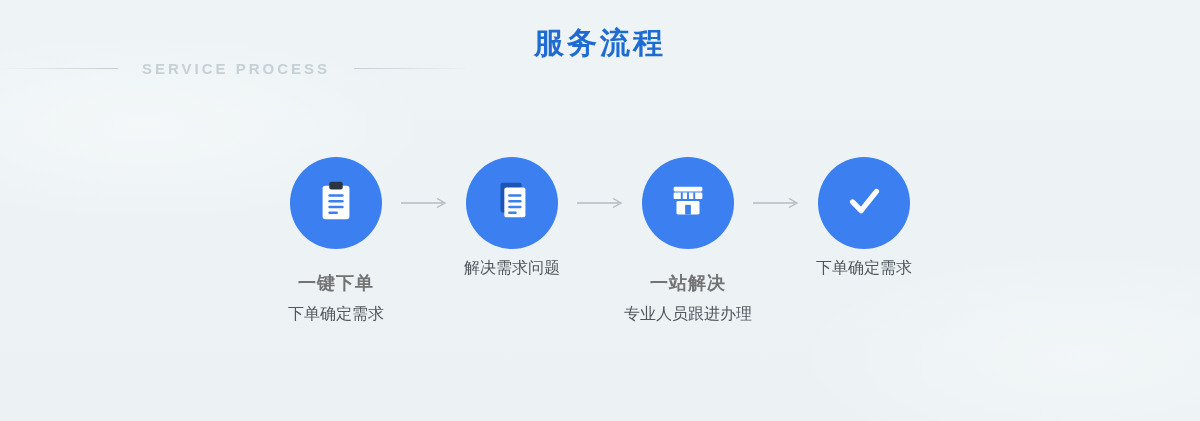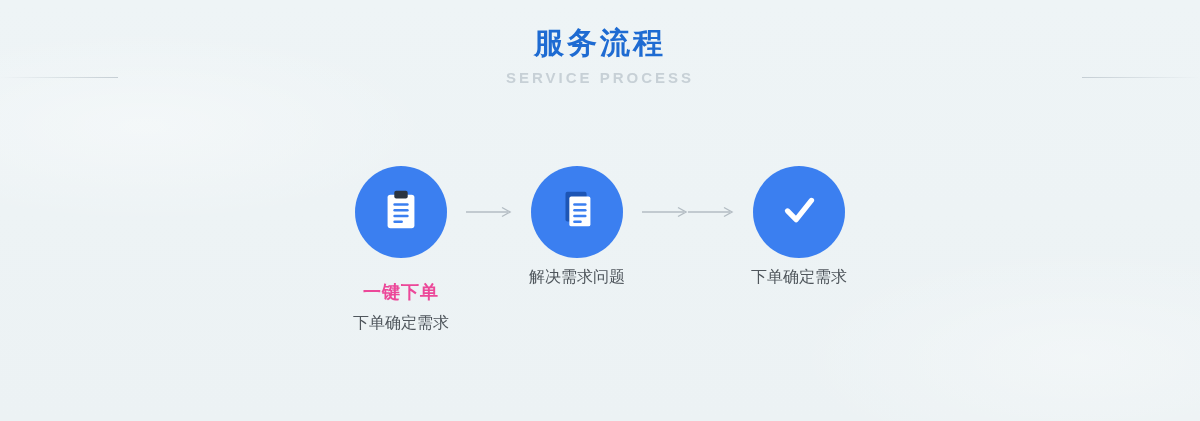--- a/index.html
+++ b/index.html
@@ -25,25 +25,24 @@
     text-align: center;
   }
   .title {
     font-size: 30px;
     font-weight: bold;
     color: #1e6bd2;
     letter-spacing: 3px;
     line-height: 34px;
   }
   .subtitle-row {
-    margin-top: 9px;
     display: flex;
     align-items: center;
-    justify-content: space-between;
-    gap: 32px;
+    justify-content: flex-start;
+    gap: 24px;
   }
   .subtitle-line {
     width: 118px;
     height: 1px;
   }
   .subtitle-line.left {
     background: linear-gradient(90deg, rgba(197,206,212,0) 0%, #c5ced4 100%);
   }
   .subtitle-line.right {
     background: linear-gradient(90deg, #c5ced4 0%, rgba(197,206,212,0) 100%);
@@ -71,21 +70,21 @@
     border-radius: 50%;
     background: #3b7ff0;
     display: flex;
     align-items: center;
     justify-content: center;
   }
   .step-label {
     margin-top: 22px;
     font-size: 18px;
     font-weight: bold;
-    color: #ec4899;
+    color: #737373;
     letter-spacing: 1px;
     white-space: nowrap;
   }
   .step-desc {
     margin-top: 9px;
     font-size: 16px;
     color: #4f565c;
     white-space: nowrap;
   }
   .arrow {
@@ -152,20 +151,37 @@
       <div class="step-desc">解决需求问题</div>
     </div>
 
     <div class="arrow">
       <svg width="46" height="12" viewBox="0 0 46 12">
         <line x1="0" y1="6" x2="42" y2="6" stroke="#b3bcc3" stroke-width="1.4"></line>
         <polyline points="36,1.5 44,6 36,10.5" fill="none" stroke="#b3bcc3" stroke-width="1.4"></polyline>
       </svg>
     </div>
 
+    <div class="step">
+      <div class="circle">
+        <span>
+          <svg width="46" height="46" viewBox="0 0 48 48">
+            <rect x="9" y="9" width="30" height="5" rx="1.5" fill="#ffffff"></rect>
+            <rect x="9" y="15" width="30" height="7" rx="1.5" fill="#ffffff"></rect>
+            <rect x="16.5" y="15" width="2" height="7" fill="#3b7ff0"></rect>
+            <rect x="23" y="15" width="2" height="7" fill="#3b7ff0"></rect>
+            <rect x="29.5" y="15" width="2" height="7" fill="#3b7ff0"></rect>
+            <rect x="12" y="24" width="24" height="14" rx="1.5" fill="#ffffff"></rect>
+            <rect x="21" y="28" width="6" height="10" fill="#3b7ff0"></rect>
+          </svg>
+        </span>
+      </div>
+      <div class="step-label">一站解决</div>
+      <div class="step-desc">专业人员跟进办理</div>
+    </div>
 
     <div class="arrow">
       <svg width="46" height="12" viewBox="0 0 46 12">
         <line x1="0" y1="6" x2="42" y2="6" stroke="#b3bcc3" stroke-width="1.4"></line>
         <polyline points="36,1.5 44,6 36,10.5" fill="none" stroke="#b3bcc3" stroke-width="1.4"></polyline>
       </svg>
     </div>
 
     <div class="step">
       <div class="circle">

